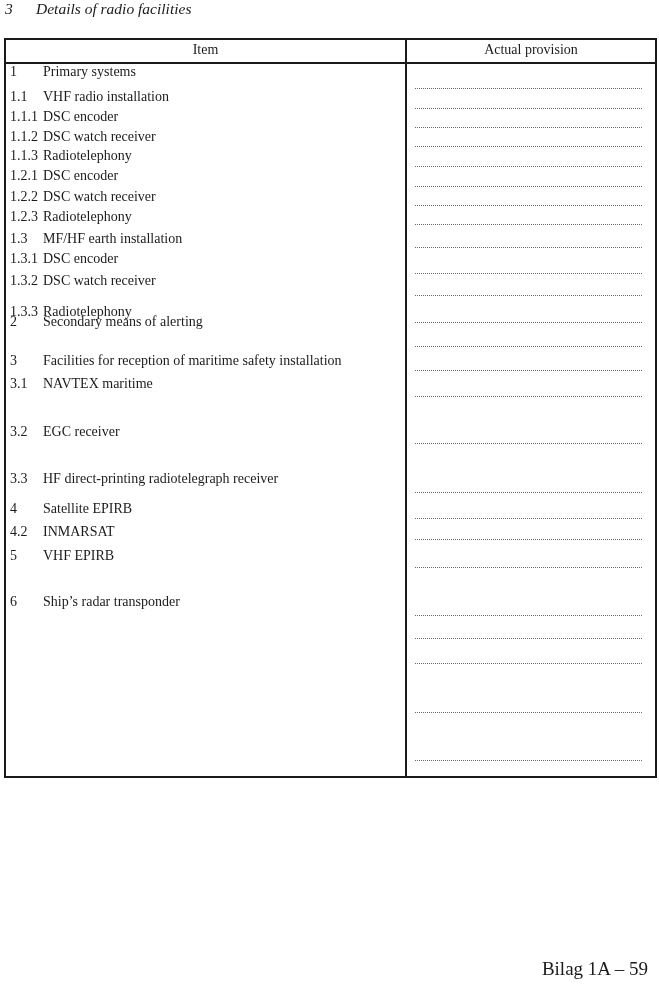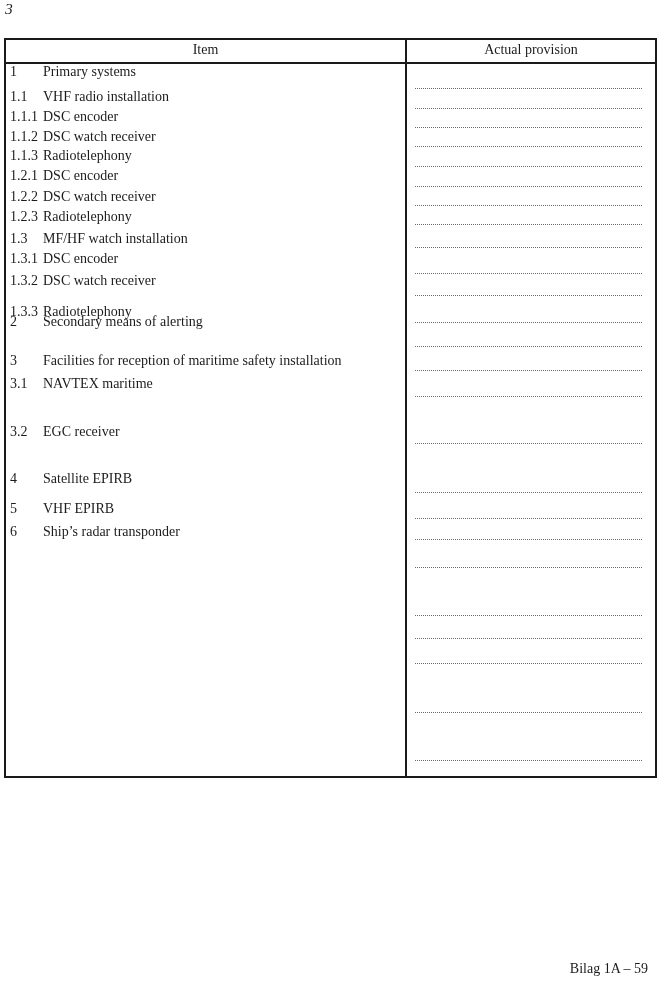--- a/index.html
+++ b/index.html
@@ -103,30 +103,31 @@
   .lines-layer .dotline:nth-child(20){top:527px}
   .lines-layer .dotline:nth-child(21){top:575px}
   .lines-layer .dotline:nth-child(22){top:598px}
   .lines-layer .dotline:nth-child(23){top:623px}
   .lines-layer .dotline:nth-child(24){top:672px}
   .lines-layer .dotline:nth-child(25){top:720px}
 
   
   .footer{
     position:absolute;right:11px;top:958px;
-    font-size:14px;line-height:22px;
+    font-size:19px;line-height:22px;
   }
 </style>
 </head>
 <body>
 
 <div class="page">
 
   <div class="heading">
     <span class="hnum">3</span>
+    <span class="htitle">Details of radio facilities</span>
   </div>
 
   <div class="radio-table">
     <div class="thead">
       <div class="th actual">Actual provision</div>
       <div class="th item">Item</div>
     </div>
     <div class="vdivider"></div>
     <div class="rows-layer">
         <div class="row">
@@ -156,21 +157,21 @@
         <div class="row">
           <span class="num">1.2.2</span>
           <span class="lbl">DSC watch receiver</span>
         </div>
         <div class="row">
           <span class="num">1.2.3</span>
           <span class="lbl">Radiotelephony</span>
         </div>
         <div class="row">
           <span class="num">1.3</span>
-          <span class="lbl">MF/HF watch installation</span>
+          <span class="lbl">MF/HF earth installation</span>
         </div>
         <div class="row">
           <span class="num">1.3.1</span>
           <span class="lbl">DSC encoder</span>
         </div>
         <div class="row">
           <span class="num">1.3.2</span>
           <span class="lbl">DSC watch receiver</span>
         </div>
         <div class="row">
@@ -187,24 +188,32 @@
         </div>
         <div class="row">
           <span class="num">3.1</span>
           <span class="lbl">NAVTEX maritime</span>
         </div>
         <div class="row">
           <span class="num">3.2</span>
           <span class="lbl">EGC receiver</span>
         </div>
         <div class="row">
+          <span class="num">3.3</span>
+          <span class="lbl">HF direct-printing radiotelegraph receiver</span>
+        </div>
+        <div class="row">
           <span class="num">4</span>
           <span class="lbl">Satellite EPIRB</span>
         </div>
         <div class="row">
+          <span class="num">4.2</span>
+          <span class="lbl">INMARSAT</span>
+        </div>
+        <div class="row">
           <span class="num">5</span>
           <span class="lbl">VHF EPIRB</span>
         </div>
         <div class="row">
           <span class="num">6</span>
           <span class="lbl">Ship’s radar transponder</span>
         </div>
       </div>
     <div class="lines-layer">
         <div class="dotline"></div>

